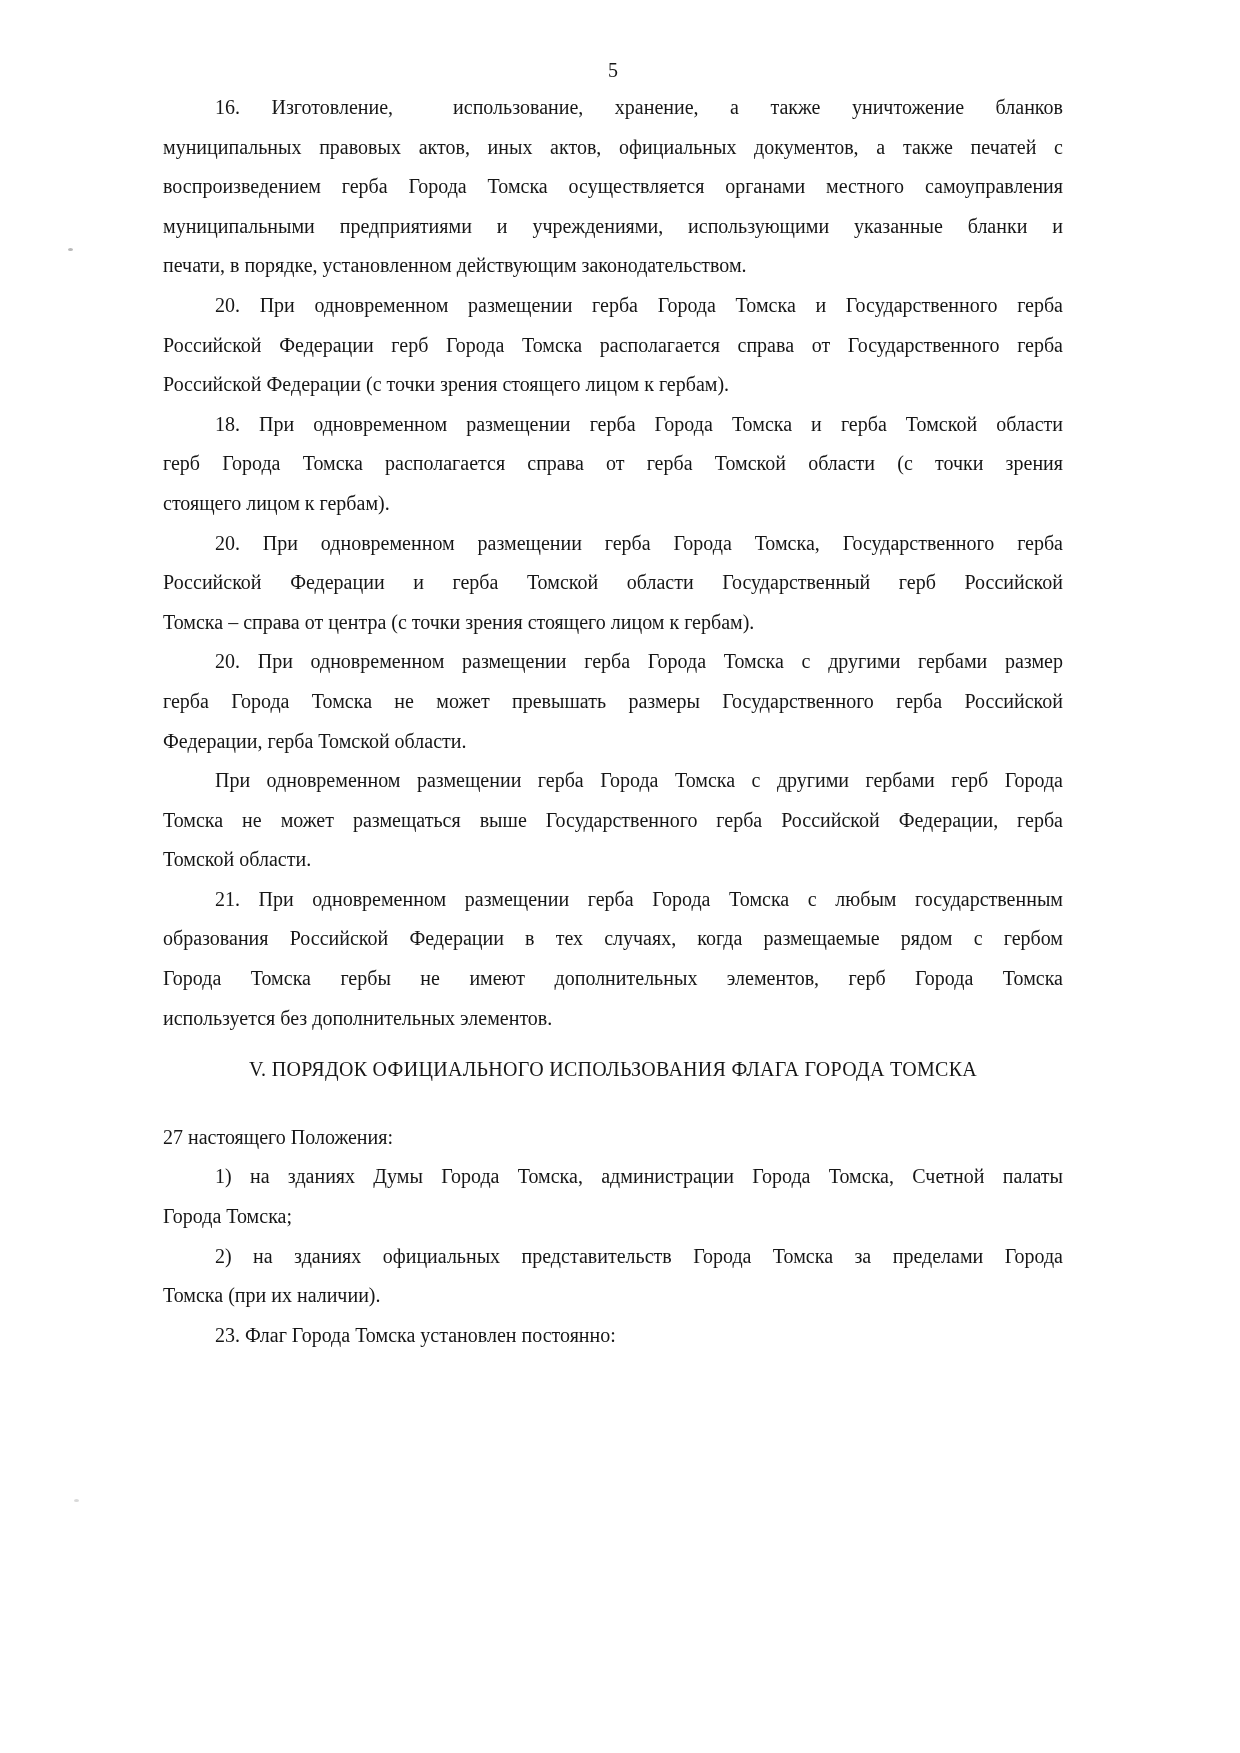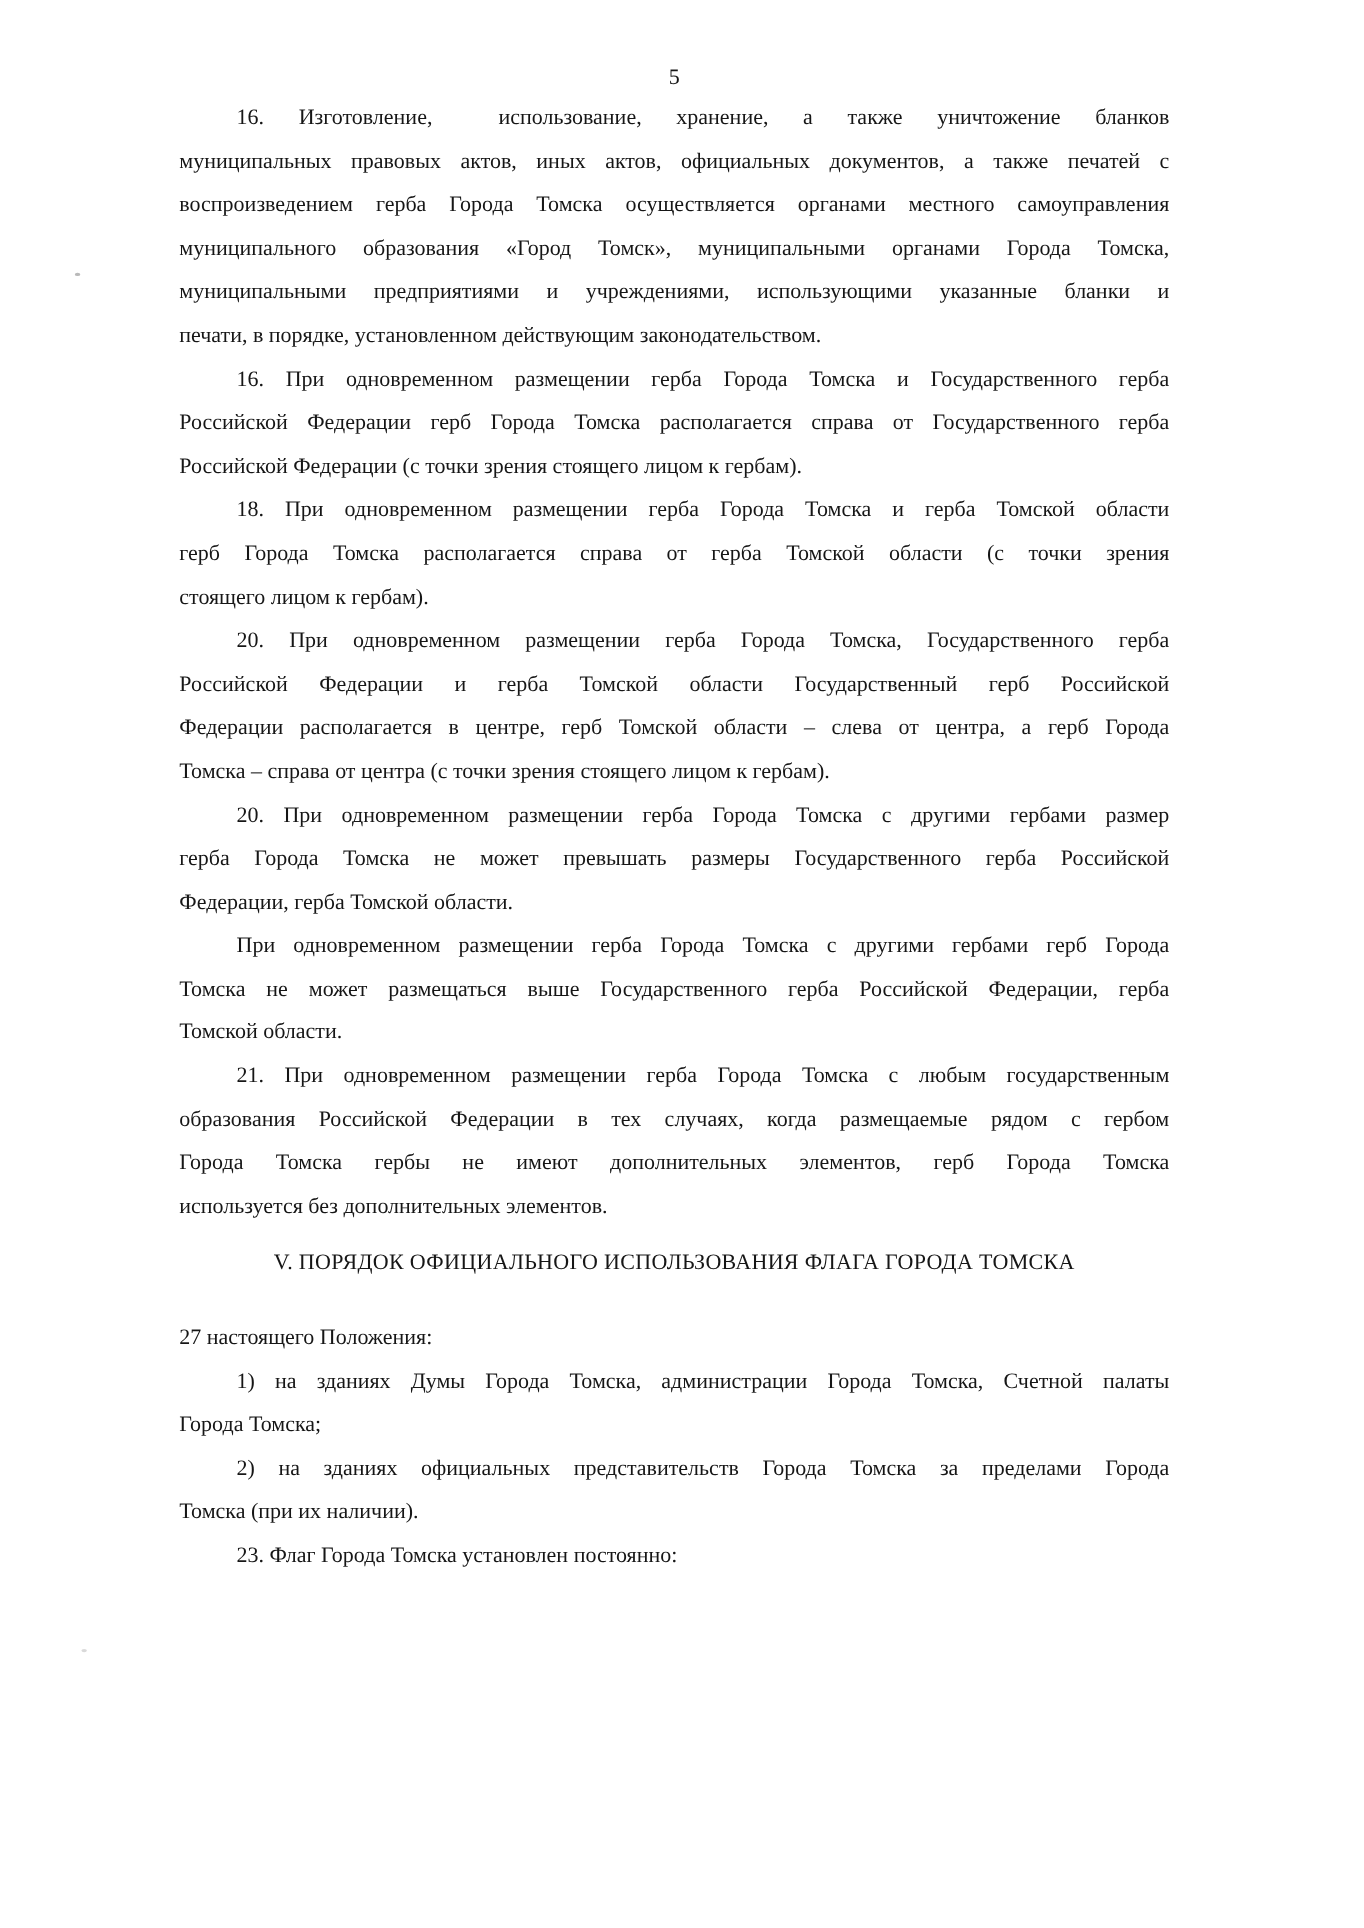--- a/index.html
+++ b/index.html
@@ -68,38 +68,36 @@
 </head>
 <body>
 
 <div class="page">
   <div class="page-number">5</div>
   <div class="content">
       <div class="block paragraph">
         <div class="line first">16. Изготовление,   использование, хранение, а также уничтожение бланков</div>
         <div class="line">муниципальных правовых актов, иных актов, официальных документов, а также печатей с</div>
         <div class="line">воспроизведением герба Города Томска осуществляется органами местного самоуправления</div>
-        <div class="line">муниципального образования «Город Томск», муниципальными органами Города Томска,</div>
         <div class="line">муниципальными предприятиями и учреждениями, использующими указанные бланки и</div>
         <div class="line final">печати, в порядке, установленном действующим законодательством.</div>
       </div>
       <div class="block paragraph">
-        <div class="line first">16. При одновременном размещении герба Города Томска и Государственного герба</div>
+        <div class="line first">20. При одновременном размещении герба Города Томска и Государственного герба</div>
         <div class="line">Российской Федерации герб Города Томска располагается справа от Государственного герба</div>
         <div class="line final">Российской Федерации (с точки зрения стоящего лицом к гербам).</div>
       </div>
       <div class="block paragraph">
         <div class="line first">18. При одновременном размещении герба Города Томска и герба Томской области</div>
         <div class="line">герб Города Томска располагается справа от герба Томской области (с точки зрения</div>
         <div class="line final">стоящего лицом к гербам).</div>
       </div>
       <div class="block paragraph">
         <div class="line first">20. При одновременном размещении герба Города Томска, Государственного герба</div>
         <div class="line">Российской Федерации и герба Томской области Государственный герб Российской</div>
-        <div class="line">Федерации располагается в центре, герб Томской области – слева от центра, а герб Города</div>
         <div class="line final">Томска – справа от центра (с точки зрения стоящего лицом к гербам).</div>
       </div>
       <div class="block paragraph">
         <div class="line first">20. При одновременном размещении герба Города Томска с другими гербами размер</div>
         <div class="line">герба Города Томска не может превышать размеры Государственного герба Российской</div>
         <div class="line final">Федерации, герба Томской области.</div>
       </div>
       <div class="block paragraph">
         <div class="line first">При одновременном размещении герба Города Томска с другими гербами герб Города</div>
         <div class="line">Томска не может размещаться выше Государственного герба Российской Федерации, герба</div>

